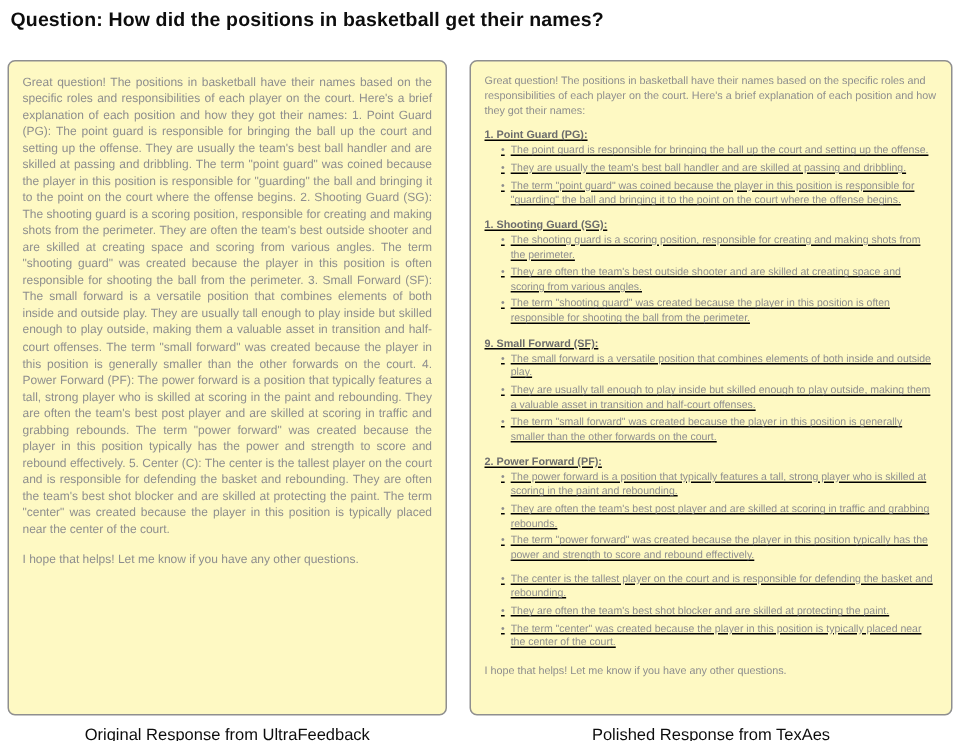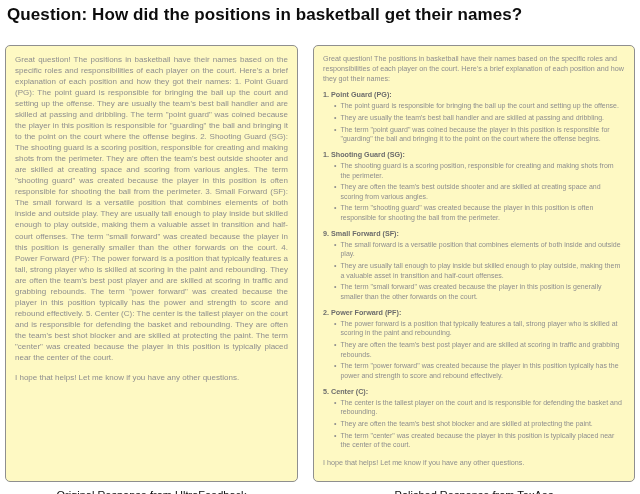--- a/index.html
+++ b/index.html
@@ -5,21 +5,21 @@
   * { box-sizing: border-box; }
   html, body { margin: 0; padding: 0; background: #ffffff; }
   .figure {
     width: 640px; height: 494px;
     padding: 3px 5px;
     font-family: "Liberation Sans", "DejaVu Sans", sans-serif;
     background: #ffffff;
     overflow: hidden;
   }
   .question-title {
-    font-size: 17px;
+    font-size: 13px;
     font-weight: 700;
     color: #0d0d0d;
     margin: 2px 0 0 2px;
     letter-spacing: 0.1px;
   }
   .panels { display: flex; gap: 15px; margin-top: 20px; }
   .panel {
     border: 1px solid #8f8f8f;
     border-radius: 5px;
     background: #fef9c3;
@@ -33,21 +33,21 @@
     color: #8e8e8e; text-align: justify;
   }
   .closing-text {
     font-size: 8px; line-height: 1.38;
     color: #8e8e8e; margin-top: 9px;
   }
   .intro-text {
     font-size: 7.2px; line-height: 1.4;
     color: #8e8e8e; margin-bottom: 6px;
   }
-  .section { margin-bottom: 6px; }
+  .section { margin-bottom: 6px; text-decoration: underline; }
   .section-heading {
     font-size: 7.2px; font-weight: 700;
     color: #6c6c6c; margin-bottom: 2px;
   }
   .bullet-list { margin: 0; padding: 0; list-style: none; }
   .bullet {
     display: flex; gap: 4px;
     font-size: 7px; line-height: 1.38;
     color: #8e8e8e;
     margin: 1px 0 2px 11px;
@@ -148,21 +148,20 @@
               <span>They are often the team's best post player and are skilled at scoring in traffic and grabbing rebounds.</span>
             </li>
           <li class="bullet">
               <span class="marker">•</span>
               <span>The term "power forward" was created because the player in this position typically has the power and strength to score and rebound effectively.</span>
             </li>
         </ul>
       </div>
 
       <div class="section">
-        <div class="section-heading">5. Center (C):</div>
         <ul class="bullet-list">
           <li class="bullet">
               <span class="marker">•</span>
               <span>The center is the tallest player on the court and is responsible for defending the basket and rebounding.</span>
             </li>
           <li class="bullet">
               <span class="marker">•</span>
               <span>They are often the team's best shot blocker and are skilled at protecting the paint.</span>
             </li>
           <li class="bullet">

